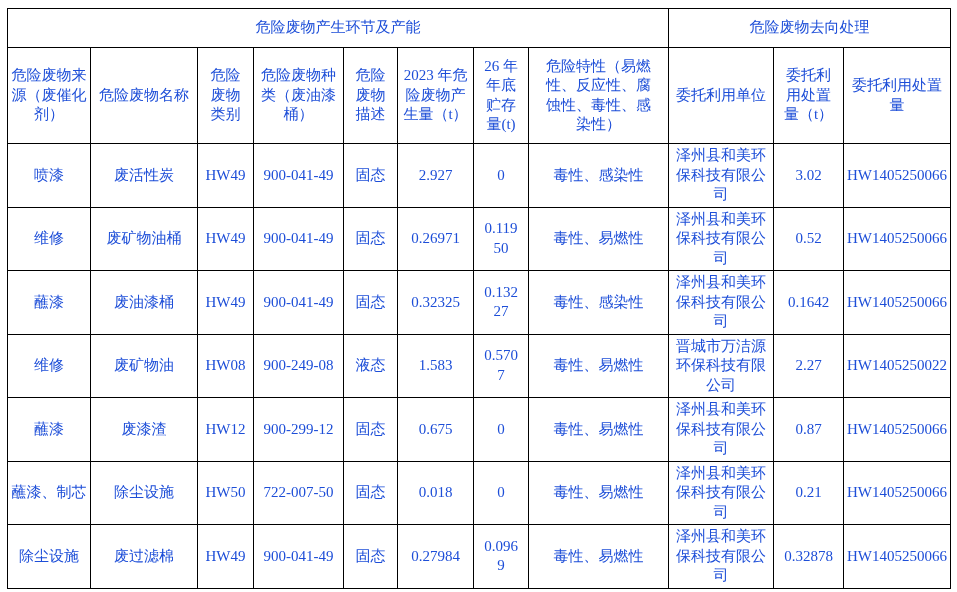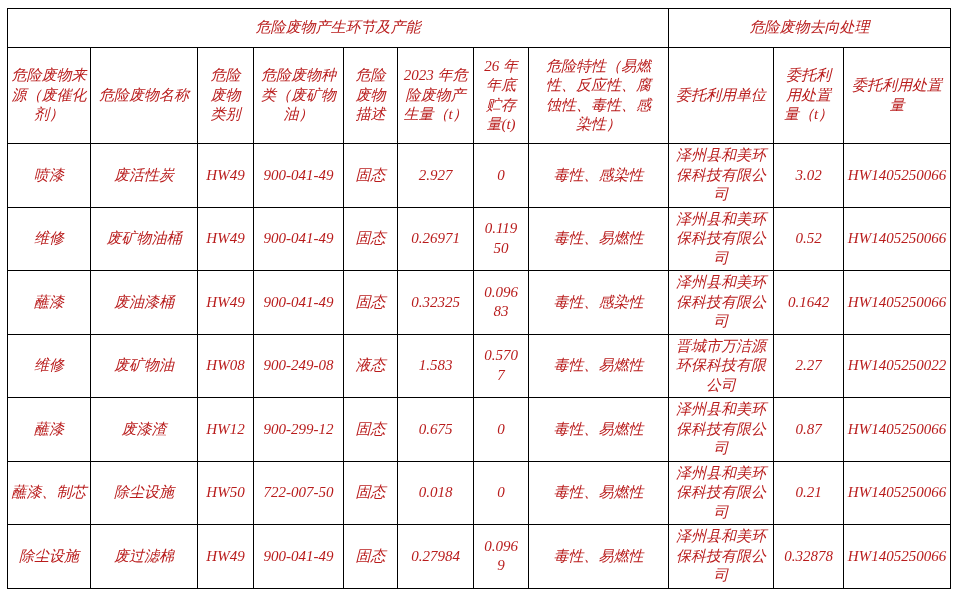--- a/index.html
+++ b/index.html
@@ -13,22 +13,21 @@
     overflow: hidden;
     color: #000000;
     font-family: "Liberation Serif", "DejaVu Serif", serif;
   }
   table.hw-table {
     border-collapse: collapse;
     table-layout: fixed;
     width: 943px;
     margin: 8px 0 0 7px;
     font-size: 15px;
-    color: #b91c1c;
-    font-style: italic;
+    color: #1d4ed8;
   }
   .hw-table th, .hw-table td {
     border: 1px solid #000000;
     text-align: center;
     vertical-align: middle;
     font-weight: normal;
     padding: 2px 3px;
     word-break: break-all;
     line-height: 1.3;
     background: #ffffff;
@@ -63,21 +62,21 @@
     </colgroup>
   <thead>
     <tr class="section-row" id="section-row">
         <th colspan="8">危险废物产生环节及产能</th>
         <th colspan="3">危险废物去向处理</th>
       </tr>
     <tr class="colhead-row" id="colhead-row">
         <th class="c0">危险废物来源（废催化剂）</th>
         <th class="c1">危险废物名称</th>
         <th class="c2">危险废物类别</th>
-        <th class="c3">危险废物种类（废矿物油）</th>
+        <th class="c3">危险废物种类（废油漆桶）</th>
         <th class="c4">危险废物描述</th>
         <th class="c5">2023 年危险废物产生量（t）</th>
         <th class="c6">26 年年底贮存量(t)</th>
         <th class="c7">危险特性（易燃性、反应性、腐蚀性、毒性、感染性）</th>
         <th class="c8">委托利用单位</th>
         <th class="c9">委托利用处置量（t）</th>
         <th class="c10">委托利用处置量</th>
       </tr>
   </thead>
   <tbody id="table-body">
@@ -107,21 +106,21 @@
         <td class="c9">0.52</td>
         <td class="c10">HW1405250066</td>
       </tr>
       <tr>
         <td class="c0">蘸漆</td>
         <td class="c1">废油漆桶</td>
         <td class="c2">HW49</td>
         <td class="c3">900-041-49</td>
         <td class="c4">固态</td>
         <td class="c5">0.32325</td>
-        <td class="c6">0.09683</td>
+        <td class="c6">0.13227</td>
         <td class="c7">毒性、感染性</td>
         <td class="c8">泽州县和美环保科技有限公司</td>
         <td class="c9">0.1642</td>
         <td class="c10">HW1405250066</td>
       </tr>
       <tr>
         <td class="c0">维修</td>
         <td class="c1">废矿物油</td>
         <td class="c2">HW08</td>
         <td class="c3">900-249-08</td>

